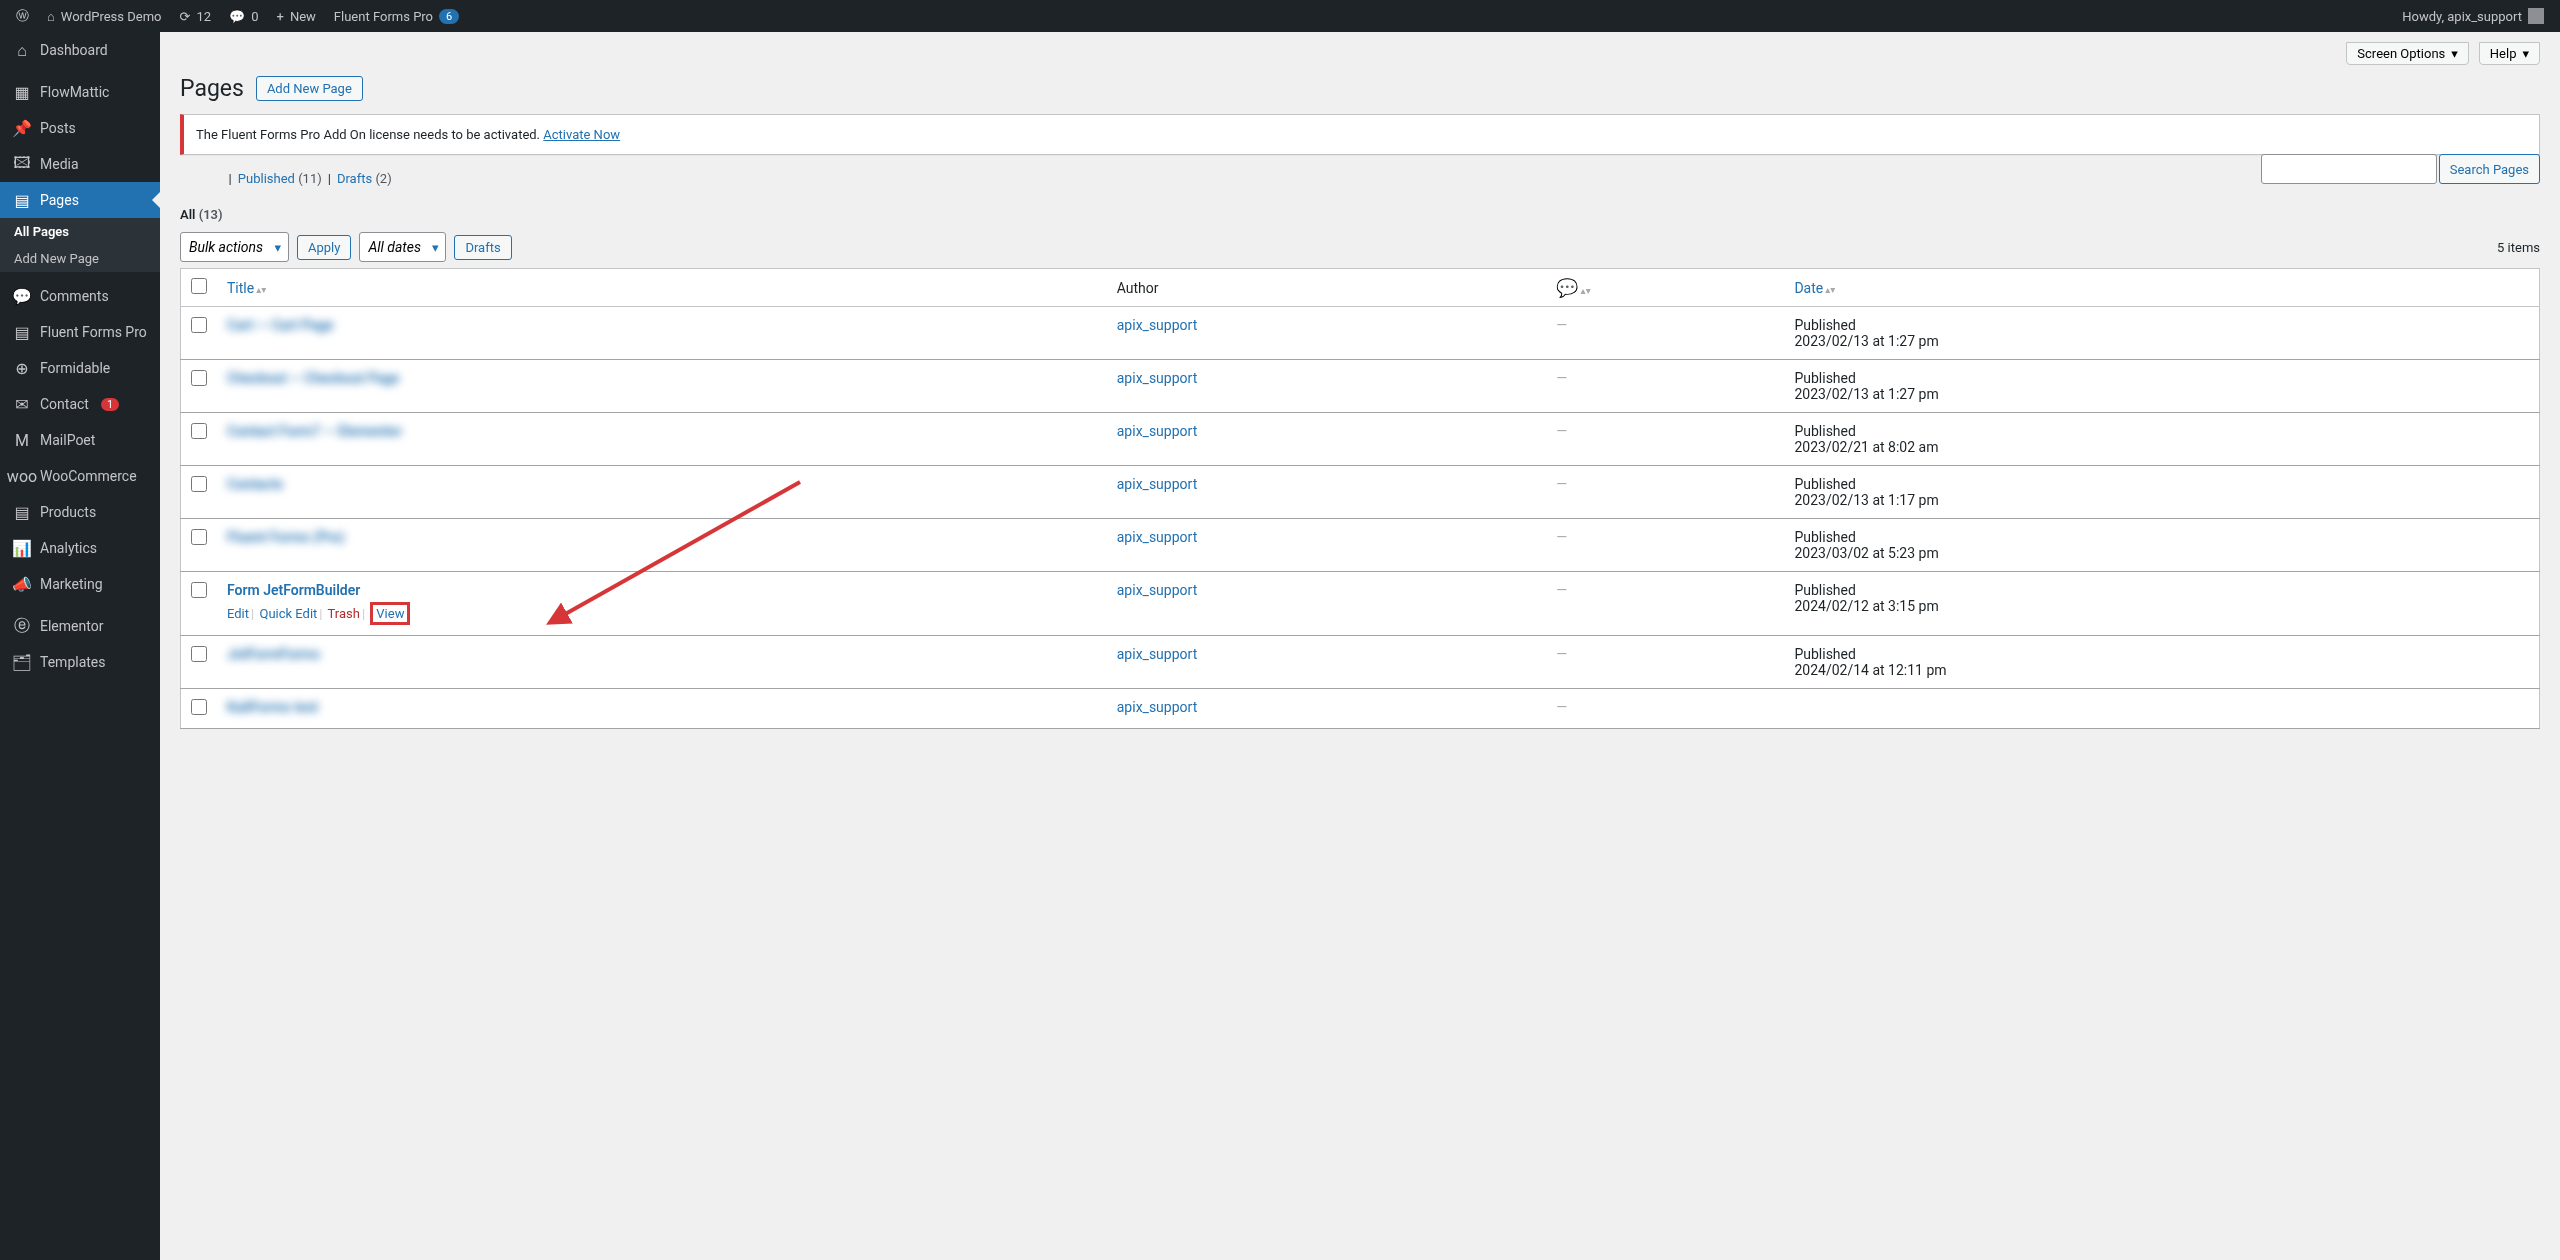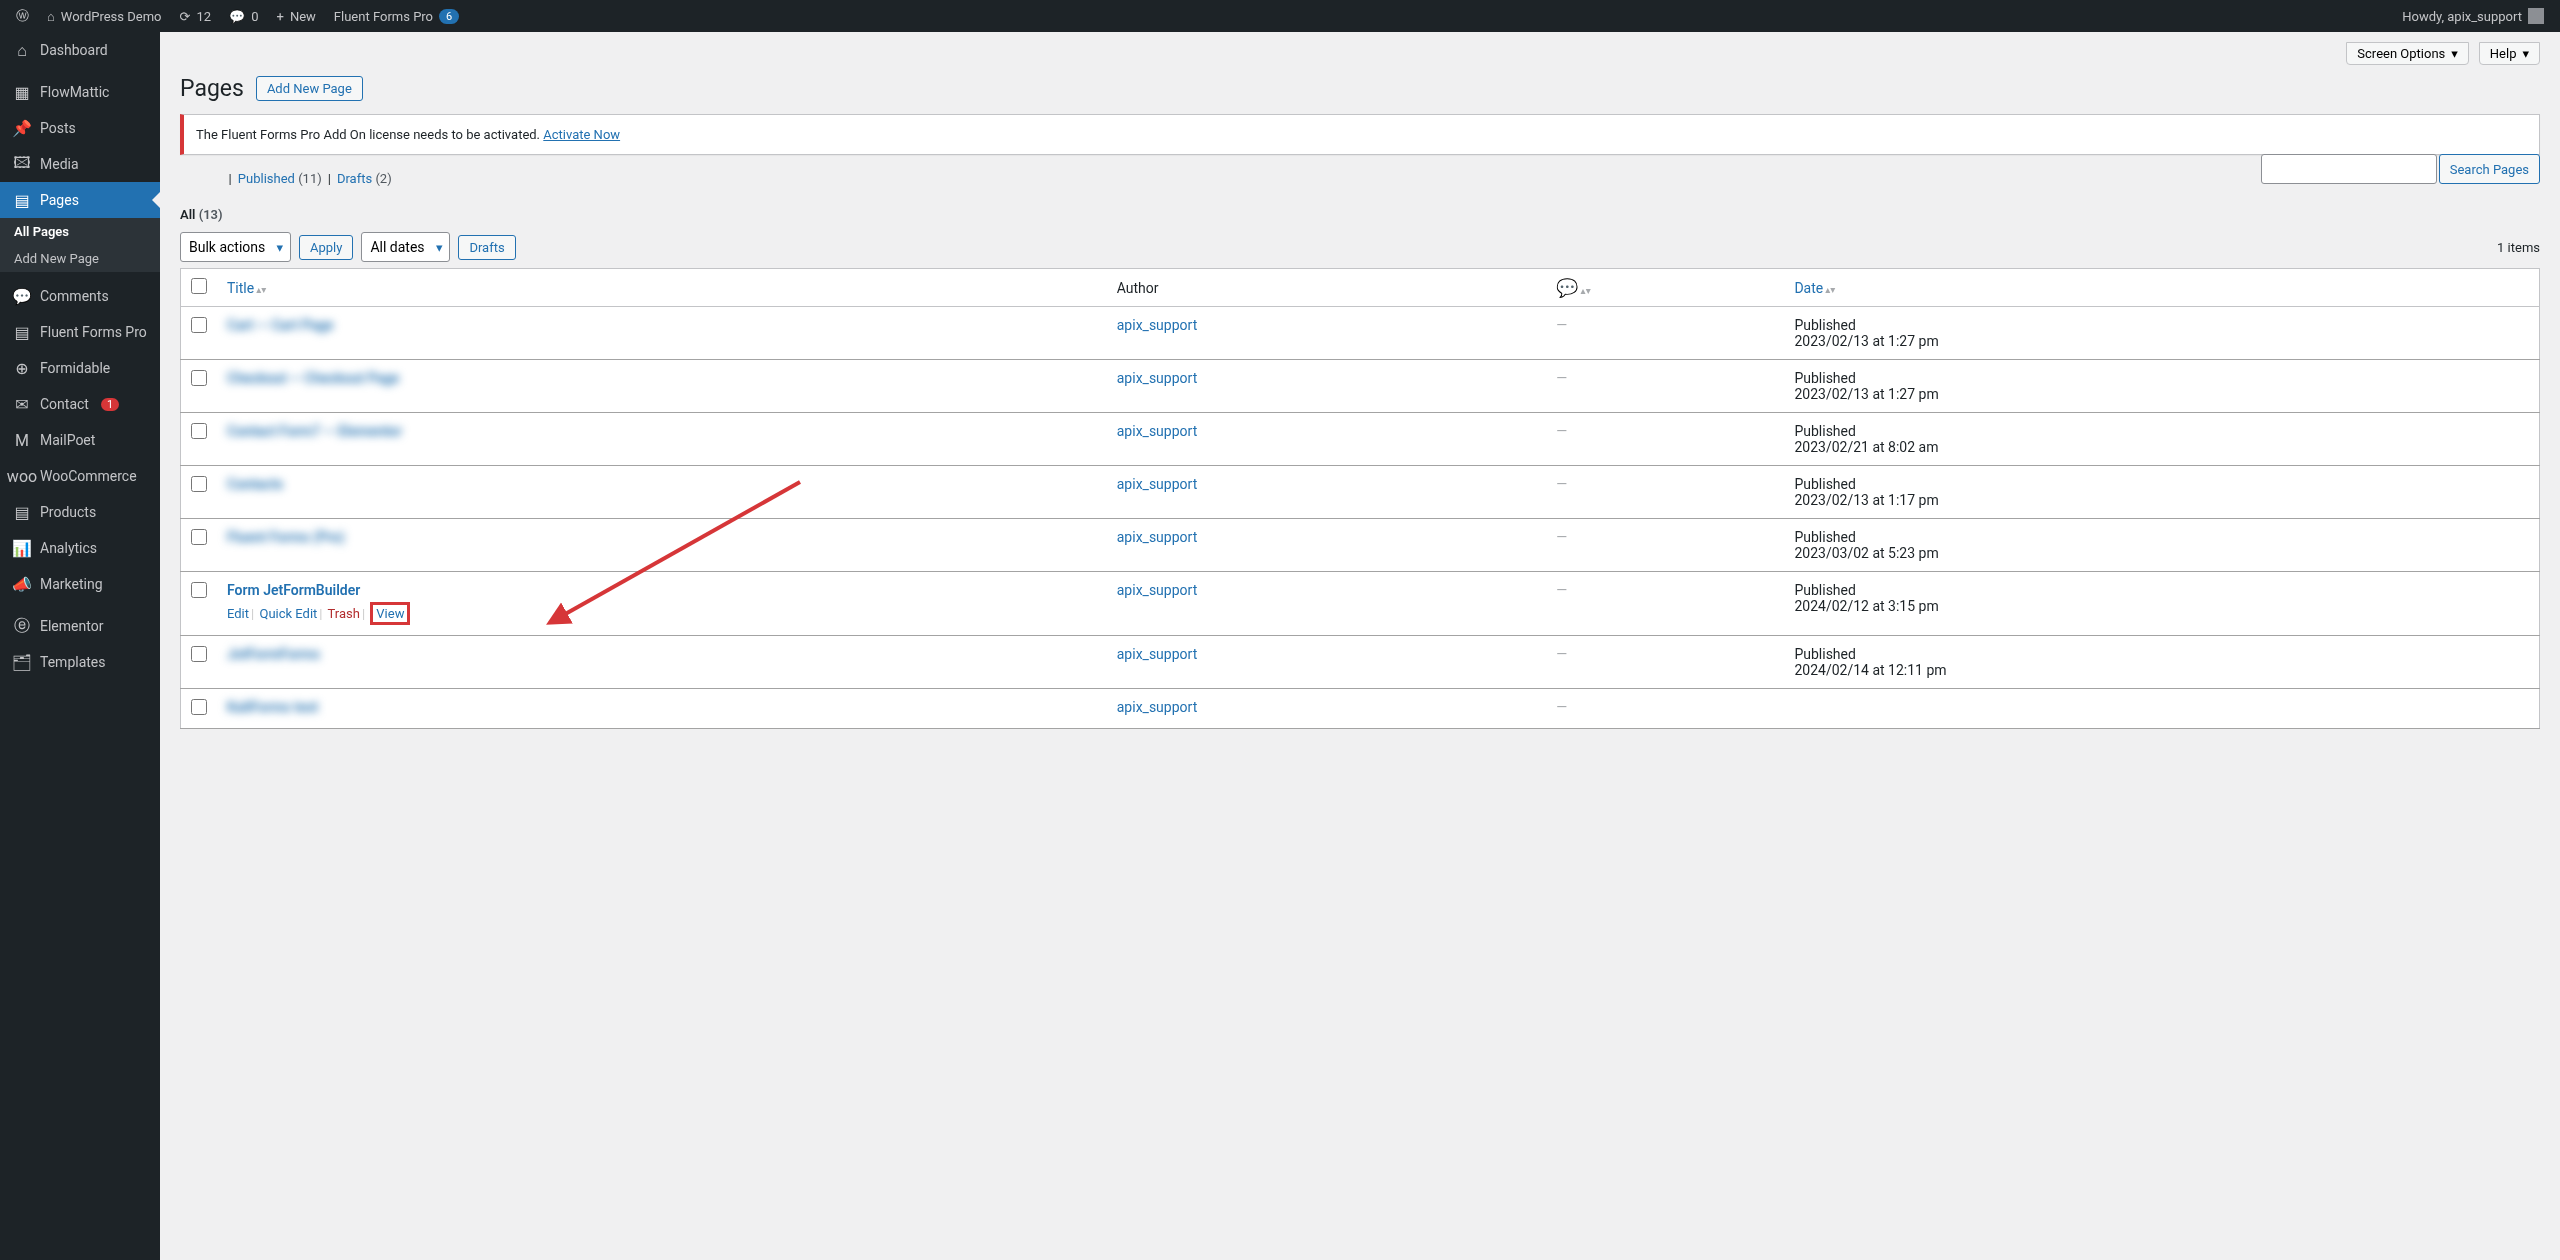--- a/index.html
+++ b/index.html
@@ -26,21 +26,21 @@
 .page-title { font-size: 23px; font-weight: 400; color: #1d2327; }
 .btn-secondary { background: #f6f7f7; border: 1px solid #2271b1; color: #2271b1; padding: 4px 10px; border-radius: 3px; cursor: pointer; font-size: 13px; }
 .notice { background: #fff; border: 1px solid #c3c4c7; border-left: 4px solid #d63638; padding: 12px; margin-bottom: 16px; box-shadow: 0 1px 1px rgba(0,0,0,0.04); }
 .notice a { color: #2271b1; text-decoration: underline; }
 .subsubsub { display: flex; gap: 6px; margin-bottom: 10px; font-size: 13px; flex-wrap: wrap; }
 .subsubsub .current { font-weight: 600; color: #1d2327; margin-top: 36px; }
 .subsubsub a { color: #2271b1; text-decoration: none; }
 .subsubsub .count { color: #50575e; }
 .tablenav { display: flex; justify-content: space-between; align-items: center; margin-bottom: 4px; }
 .tablenav-left { display: flex; gap: 8px; align-items: center; }
-.select { background: #fff; border: 1px solid #8c8f94; border-radius: 3px; padding: 0 24px 0 8px; height: 30px; font-size: 14px; appearance: none; position: relative; }
+.select { background: #fff; border: 1px solid #8c8f94; border-radius: 3px; padding: 0 24px 0 8px; height: 30px; font-size: 14px; appearance: none; position: relative; font-style: italic; }
 .select-wrap { position: relative; }
 .select-wrap::after { content: '▾'; position: absolute; right: 8px; top: 50%; transform: translateY(-50%); pointer-events: none; color: #2271b1; }
 .search-box { display: flex; gap: 2px; position: absolute; right: 20px; top: 122px; }
 .search-input { border: 1px solid #8c8f94; border-radius: 3px; padding: 0 8px; height: 30px; width: 176px; }
 .wp-list-table { width: 100%; border-collapse: collapse; background: #fff; border: 1px solid #c3c4c7; margin-top: 6px; }
 .wp-list-table th { text-align: left; padding: 8px 10px; font-weight: 400; border-bottom: 1px solid #c3c4c7; font-size: 14px; }
 .wp-list-table th.sortable { color: #2271b1; cursor: pointer; }
 .wp-list-table td { padding: 10px; border-bottom: 1px solid #a3a3a3; vertical-align: top; font-size: 14px; }
 .check-column { width: 32px; text-align: center; }
 .check-column input { width: 16px; height: 16px; }
@@ -206,21 +206,21 @@
       <a href="#"><span>Drafts</span> <span class="count">(2)</span></a>
     </div>
 
     <div class="tablenav">
       <div class="tablenav-left">
         <span class="select-wrap"><select class="select"><option>Bulk actions</option></select></span>
         <button class="btn-secondary">Apply</button>
         <span class="select-wrap"><select class="select"><option>All dates</option></select></span>
         <button class="btn-secondary">Drafts</button>
       </div>
-      <div>1 items</div>
+      <div>5 items</div>
     </div>
 
     <table class="wp-list-table">
       <thead>
         <tr>
           <th class="check-column"><input type="checkbox" style=""></th>
           <th class="sortable"><span>Title</span><span class="sort-icon">▴▾</span></th>
           <th>Author</th>
           <th><span class="comment-icon">💬</span><span class="sort-icon">▴▾</span></th>
           <th class="sortable"><span>Date</span><span class="sort-icon">▴▾</span></th>

